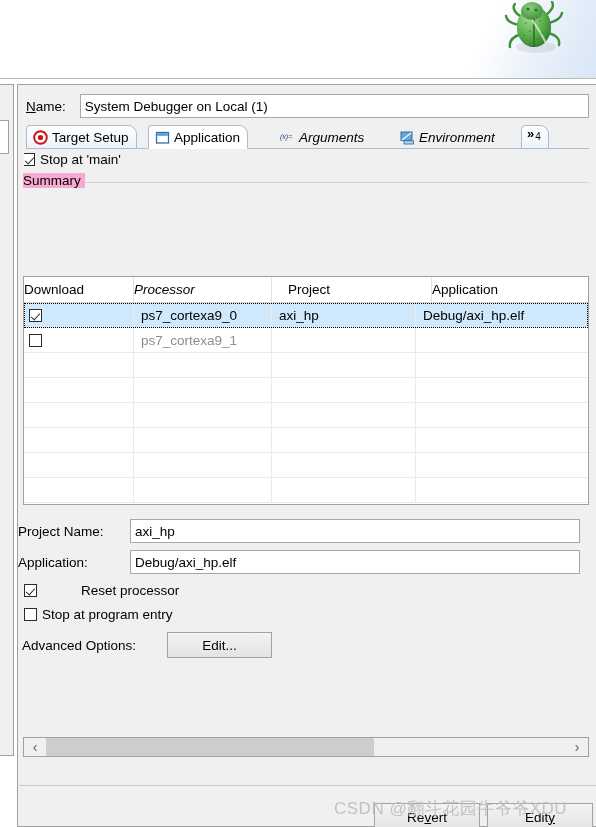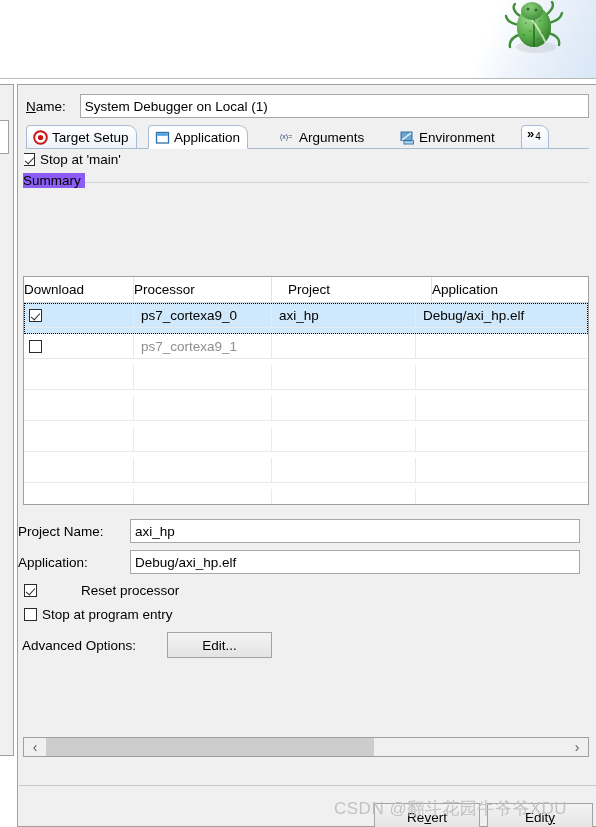--- a/index.html
+++ b/index.html
@@ -75,21 +75,21 @@
     display: flex; align-items: center; gap: 4px;
     padding: 0 7px 0 6px; box-sizing: border-box;
     font-size: 13.5px; white-space: nowrap;
     border: 1px solid #a8bdd4;
     border-radius: 4px 9px 0 0;
     background: linear-gradient(#ffffff, #eef3f9);
   }
   .tab.selected {
     background: #ffffff; border-bottom-color: #ffffff; z-index: 5;
   }
-  .tab.plain { border: none; background: transparent; }
+  .tab.plain { border: none; background: transparent; font-style: italic; }
   .tab-icon { width: 15px; height: 15px; display: block; flex: none; }
   .overflow-tab {
     position: absolute; bottom: 0; height: 24px; display: flex;
     align-items: flex-start; gap: 1px; padding: 1px 4px 0 5px;
     box-sizing: border-box; border: 1px solid #a8bdd4;
     border-radius: 4px 9px 0 0; background: linear-gradient(#ffffff,#eef3f9);
   }
   .overflow-chev { font-size: 13px; font-weight: bold; line-height: 13px; }
   .overflow-num { font-size: 10px; line-height: 19px; }
 
@@ -105,37 +105,37 @@
   .cb.checked::after {
     content: ""; position: absolute; left: 3px; top: 1px;
     width: 4px; height: 8px; border: solid #2b2b2b;
     border-width: 0 1.6px 1.6px 0; transform: rotate(42deg);
   }
   .cb.clipped { border-left: none; width: 11px; }
 
   .stop-main { position: absolute; left: 5px; top: 3px; }
 
   .summary-group { position: absolute; left: 4px; top: 24px; width: 566px; }
-  .summary-label { font-size: 13.5px; background: #8b5cf6; padding-right: 4px; position: relative; z-index: 2; display: inline-block; }
+  .summary-label { font-size: 13.5px; background: #f9a8d4; padding-right: 4px; position: relative; z-index: 2; display: inline-block; }
   .summary-rule { position: absolute; left: 0; top: 9px; width: 100%; height: 1px; background: #d4d4d4; z-index: 1; }
 
   
   .table-wrap {
     position: absolute; left: 4px; top: 127px; width: 566px; height: 229px;
     border: 1px solid #a0a0a0; background: #ffffff; box-sizing: border-box;
     overflow: hidden;
   }
   .thead { display: flex; height: 25px; background: #ffffff; border-bottom: 1px solid #d5d5d5; }
   .th {
     display: flex; align-items: center; font-size: 13.5px;
     box-sizing: border-box;
     border-right: 1px solid #e2e2e2; height: 25px;
   }
   .th:last-child { border-right: none; }
-  .trow { display: flex; height: 31px; box-sizing: border-box; }
+  .trow { display: flex; height: 25px; box-sizing: border-box; }
   .trow.selected { background: #cfe8fb; outline: 1px dotted #000; outline-offset: -1px; }
   .td {
     display: flex; align-items: center; font-size: 13.5px;
     padding-left: 7px; box-sizing: border-box;
     border-right: 1px solid #eaeaea; border-bottom: 1px solid #eaeaea;
     height: 25px; overflow: hidden; white-space: nowrap;
   }
   .td:last-child { border-right: none; }
   .td.dim { color: #8e8e8e; }
   .td.cb-cell { padding-left: 5px; }
@@ -297,21 +297,21 @@
       </div>
 
       <div class="summary-group">
         <div class="summary-rule"></div>
         <span class="summary-label">Summary</span>
       </div>
 
       <div class="table-wrap">
         <div class="thead">
           <div class="th" style="width:110px;">Download</div>
-          <div class="th" style="width:138px;">Processor</div>
+          <div class="th" style="width:138px;font-style:italic;">Processor</div>
           <div class="th" style="width:144px;margin-left:16px;">Project</div>
           <div class="th" style="flex:1;">Application</div>
         </div>
 
         <div class="trow selected">
           <div class="td cb-cell" style="width:110px;">
             <span class="cb checked"></span>
           </div>
           <div class="td" style="width:138px;">ps7_cortexa9_0</div>
           <div class="td" style="width:144px;">axi_hp</div>

